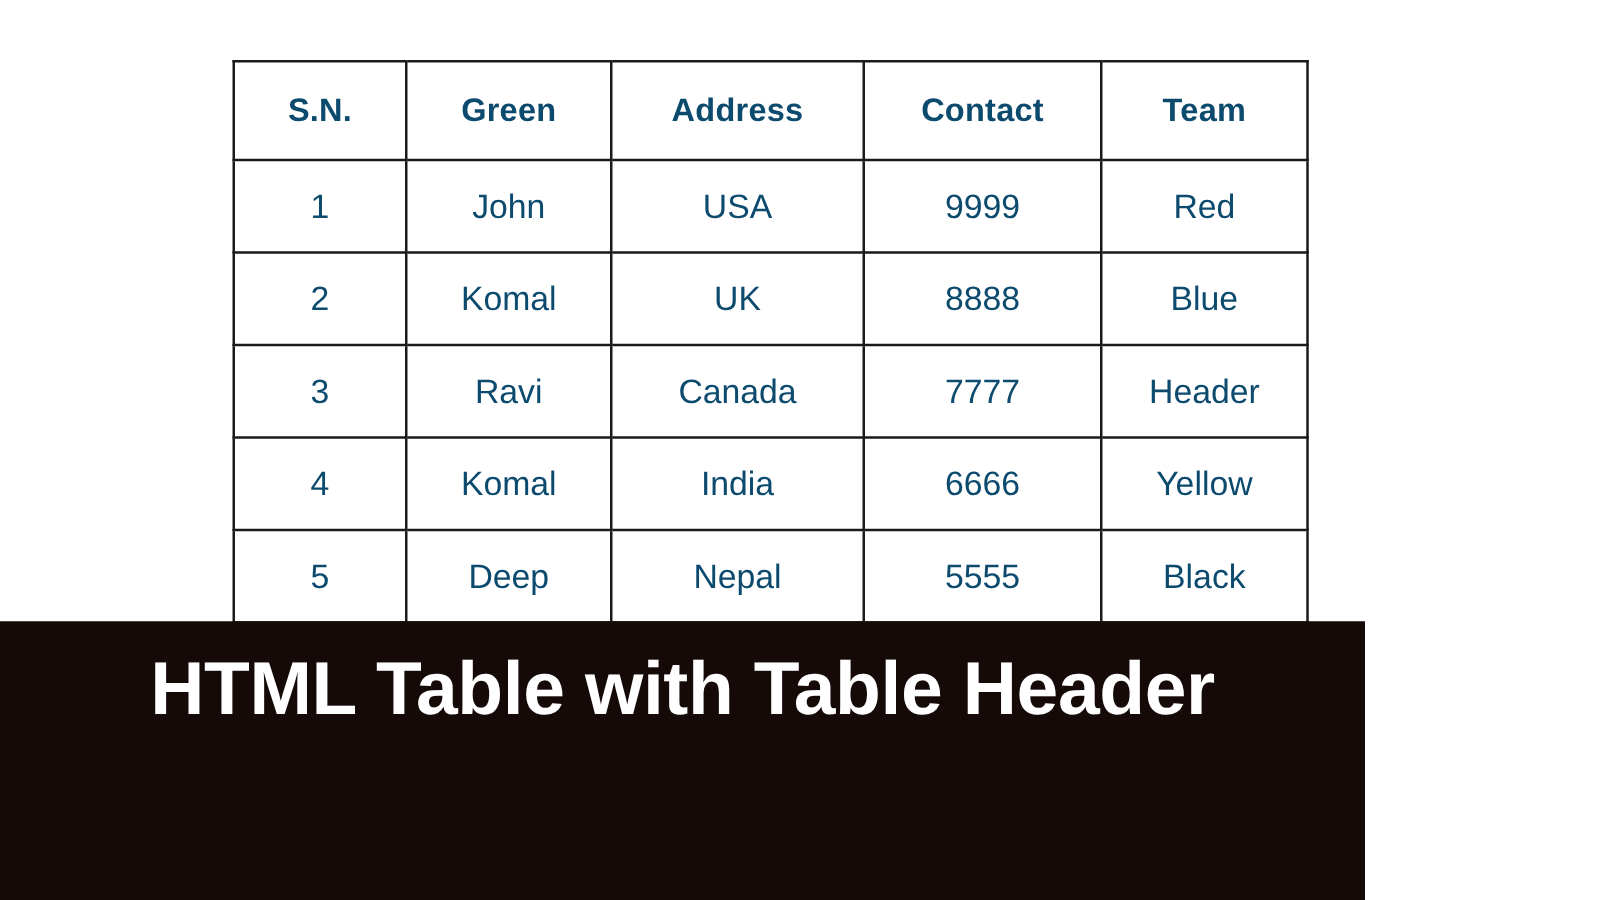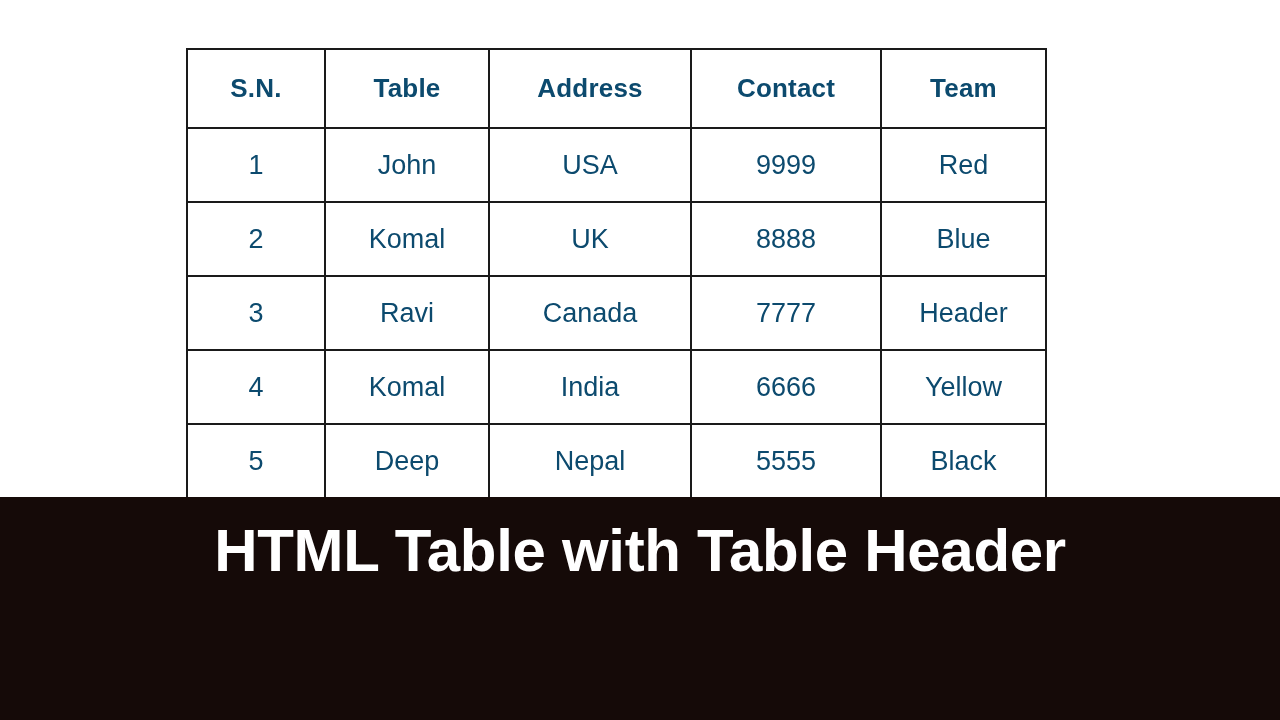--- a/index.html
+++ b/index.html
@@ -63,21 +63,21 @@
   col.c-name    { width: 164px; }
   col.c-address { width: 202px; }
   col.c-contact { width: 190px; }
   col.c-team    { width: 165px; }
 
   
   #caption-banner {
     position: absolute;
     left: 0;
     top: 497px;
-    width: 1280px;
+    width: 1092px;
     height: 223px;
     background: #150a08;
     display: flex;
     flex-direction: column;
     align-items: center;
     justify-content: flex-start;
     padding-top: 14px;
     box-sizing: border-box;
   }
 
@@ -100,21 +100,21 @@
     <colgroup>
       <col class="c-sn">
       <col class="c-name">
       <col class="c-address">
       <col class="c-contact">
       <col class="c-team">
     </colgroup>
     <thead>
       <tr>
         <th>S.N.</th>
-        <th>Table</th>
+        <th>Green</th>
         <th>Address</th>
         <th>Contact</th>
         <th>Team</th>
       </tr>
     </thead>
     <tbody>
       <tr>
         <td>1</td>
         <td>John</td>
         <td>USA</td>

